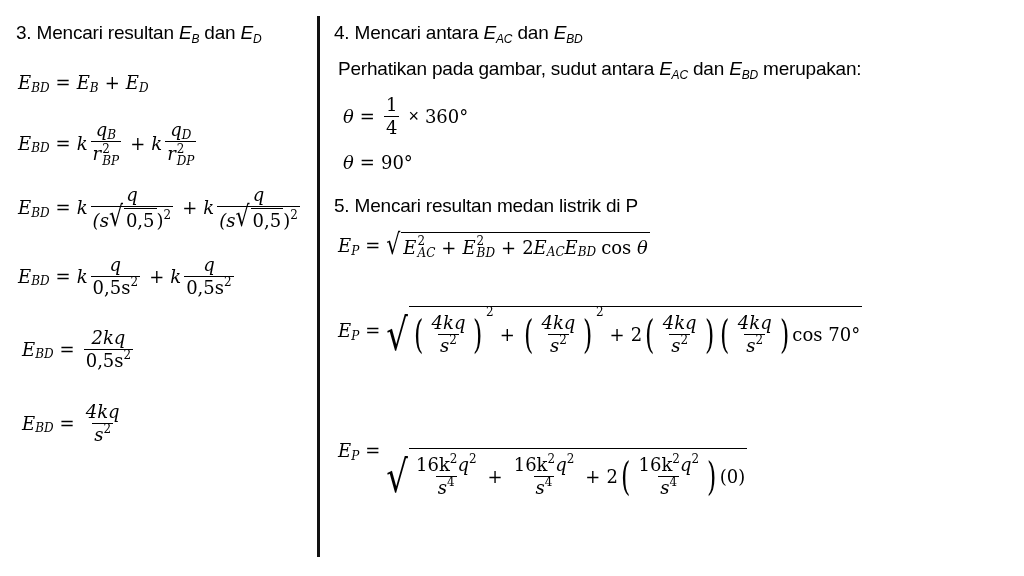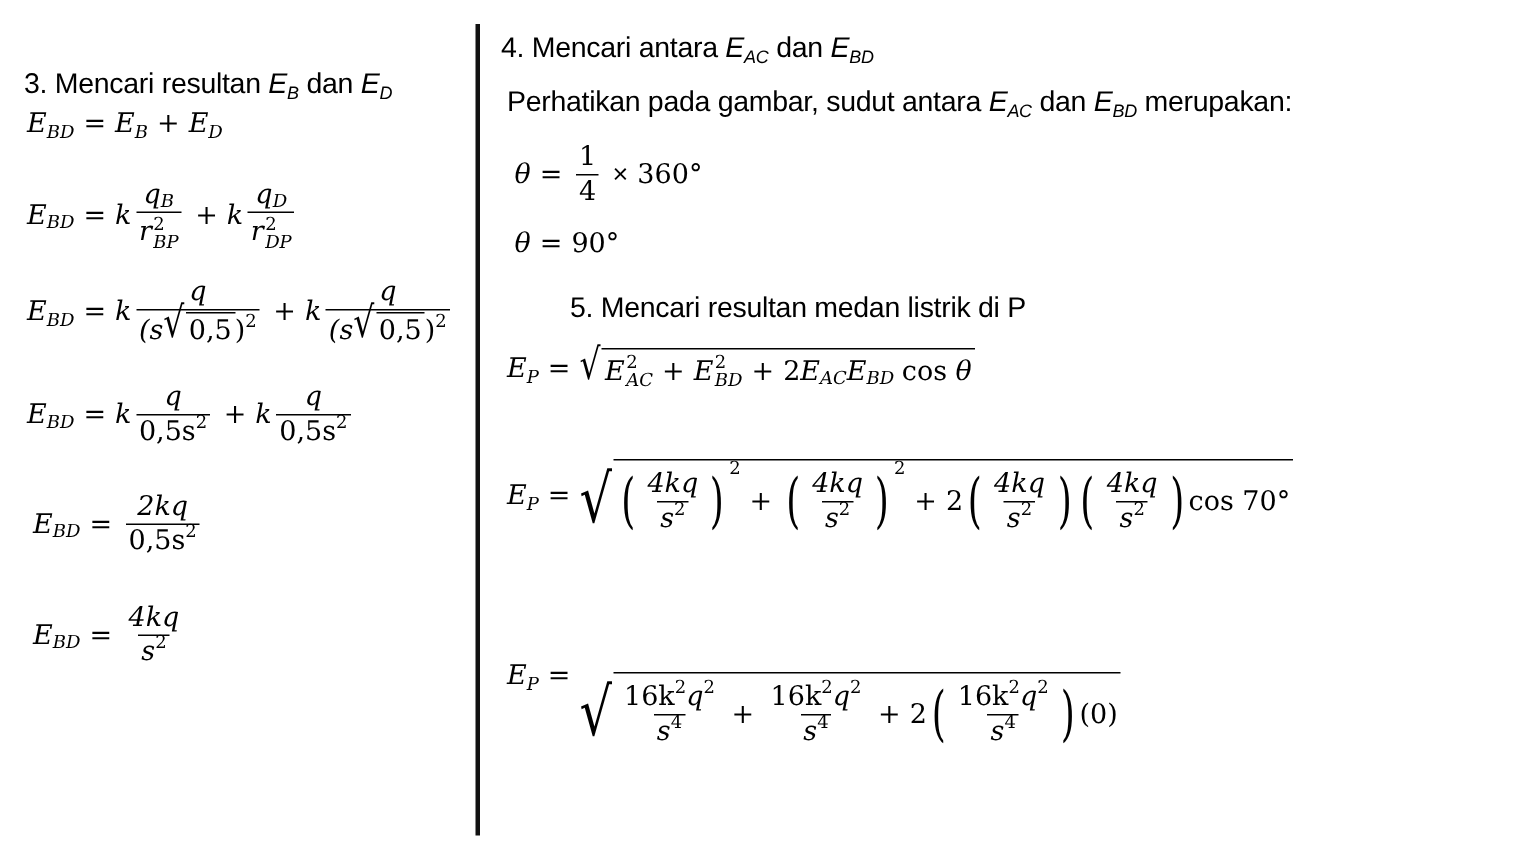--- a/index.html
+++ b/index.html
@@ -24,21 +24,21 @@
   .supsub .s2 { font-style: italic; text-align: right; }
   .sqrt { display: inline-flex; align-items: stretch; }
   .sqrt .rad { font-size: 22px; line-height: 1; display: flex; align-items: flex-end; transform: scaleY(1.3); transform-origin: bottom; padding-right: 1px;}
   .sqrt .body { border-top: 1.3px solid #000; padding: 2px 2px 0 2px; display: inline-flex; align-items: center; }
   .paren { font-size: 40px; font-weight: 200; line-height: 1; transform: scaleX(0.6); display: inline-block; }
   .divider { position: absolute; left: 317px; top: 16px; width: 3px; height: 541px; background: #111; }
 </style>
 </head>
 <body>
 
-<div class="abs heading" style="left:16px; top:22px;margin-top:24px;">
+<div class="abs heading" style="left:16px; top:22px;">
   <span>3.</span>
   <span>Mencari resultan</span>
   <i>E</i><sub>B</sub>
   <span>dan</span>
   <i>E</i><sub>D</sub>
 </div>
 
 <div class="abs math" style="left:18px; top:72px;">
   <i>E</i>
     <span class="sub">BD</span>
@@ -161,21 +161,21 @@
   <span class="op" style="font-family:'Liberation Sans',sans-serif;">×</span>
   <span>360°</span>
 </div>
 
 <div class="abs math" style="left:343px; top:152px;">
   <i>θ</i>
   <span class="op">=</span>
   <span>90°</span>
 </div>
 
-<div class="abs heading" style="left:334px; top:195px;margin-left:46px;">
+<div class="abs heading" style="left:334px; top:195px;">
   <span>5.</span>
   <span>Mencari resultan medan listrik di P</span>
 </div>
 
 <div class="abs math" style="left:338px; top:232px;">
   <i>E</i>
     <span class="sub">P</span>
   <span class="op">=</span>
   <span class="sqrt">
       <span class="rad">√</span>

